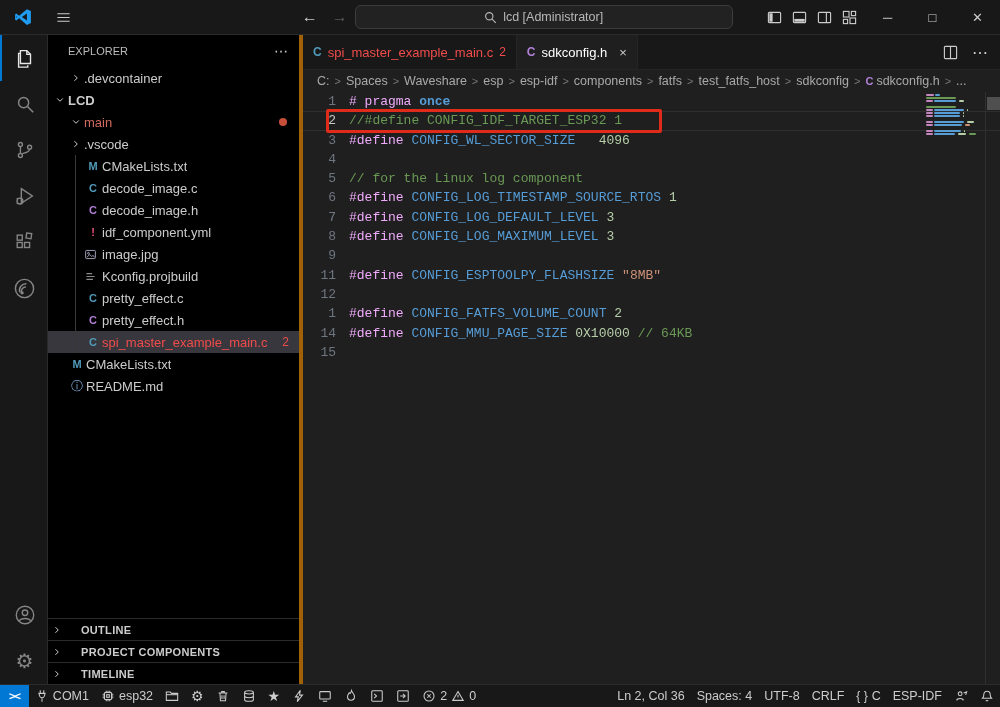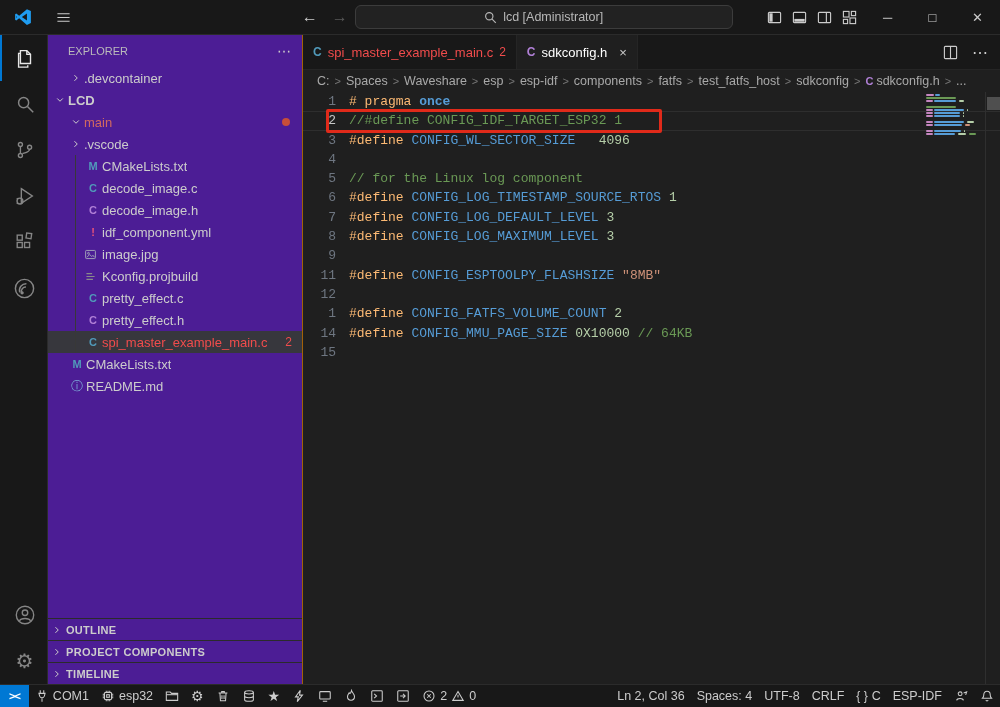--- a/index.html
+++ b/index.html
@@ -23,36 +23,36 @@
 
   
   .main { display:flex; height:649px; }
 
   .activitybar { width:48px; background:#181818; display:flex; flex-direction:column; border-right:1px solid #2b2b2b; }
   .act-item { height:46px; display:flex; align-items:center; justify-content:center; color:#868686;
     border-left:2px solid transparent; cursor:pointer; }
   .act-item.active { color:#e7e7e7; border-left-color:#0078d4; }
   .act-spacer { flex:1; }
 
-  .sidebar { width:255px; background:#4c1d95; border-right:1px solid #a16207; display:flex; flex-direction:column; }
+  .sidebar { width:255px; background:#000000; border-right:4px solid #a16207; display:flex; flex-direction:column; }
   .sb-header { height:26px; display:flex; align-items:center; padding:6px 10px 0 20px; font-size:11px; color:#bbbbbb; }
   .sb-header .more { margin-left:auto; font-size:14px; color:#cccccc; cursor:pointer; letter-spacing:1px; }
   .tree { position:relative; margin-top:6px; }
   .tree-row { height:22px; display:flex; align-items:center; font-size:13px; color:#cccccc; cursor:pointer; white-space:nowrap; }
   .tree-row.selected { background:#37373d; }
   .tree-row .chev { width:16px; display:flex; justify-content:center; color:#cccccc; flex:none; }
   .tree-row .ficon { width:18px; flex:none; text-align:center; font-size:11px; font-weight:bold;
     font-family:"Liberation Sans", sans-serif; }
   .tree-row .lbl { overflow:hidden; text-overflow:ellipsis; }
   .tree-row .grow { flex:1; }
   .tree-row .badge { margin-right:10px; font-size:12px; }
   .dotbadge { width:8px; height:8px; border-radius:50%; background:#c74e39; margin-right:12px; }
   .indent-guide { position:absolute; width:1px; background:#383838; left:27px; }
   .sb-bottom { margin-top:auto; }
-  .sb-section { height:22px; border-top:1px solid #2b2b2b; display:flex; align-items:center; gap:4px;
+  .sb-section { height:22px; border-top:1px solid #2b2b2b; display:flex; align-items:center; gap:19px;
     padding-left:4px; font-size:11px; font-weight:bold; letter-spacing:.3px; color:#cccccc; cursor:pointer; }
 
   .editor-col { flex:1; display:flex; flex-direction:column; background:#1f1f1f; min-width:0; }
   .tabbar { height:35px; background:#181818; display:flex; border-bottom:1px solid #252525; }
   .tab { display:flex; align-items:center; gap:6px; padding:0 10px; font-size:13px; cursor:pointer;
     border-right:1px solid #252525; color:#9d9d9d; }
   .tab .cicon { font-weight:bold; font-size:12px; }
   .tab.active { background:#1f1f1f; color:#ffffff; }
   .tab .closex { margin-left:6px; color:#cccccc; font-size:13px; }
   .tab .tbadge { font-size:12px; }
@@ -63,21 +63,21 @@
   .breadcrumb .sep { color:#767676; font-size:11px; padding:0 2px; }
   .breadcrumb .bc-item { cursor:pointer; }
   .breadcrumb .cicon { font-weight:bold; font-size:11px; }
 
   .code-area { position:relative; flex:1; font-family:"Liberation Mono", monospace; font-size:13px; overflow:hidden; }
   .code-line { display:flex; height:19.3px; line-height:19.3px; white-space:pre; }
   .code-line .ln { width:46px; padding-right:13px; text-align:right; color:#6e7681; flex:none;
     font-family:"Liberation Mono", monospace; }
   .code-line.cur { box-shadow:inset 0 1px 0 #2e2e2e, inset 0 -1px 0 #2e2e2e; }
   .code-line.cur .ln { color:#c6c6c6; }
-  .tok-cm { color:#6A9955; } .tok-pp { color:#fdba74; } .tok-id { color:#569CD6; }
+  .tok-cm { color:#6A9955; } .tok-pp { color:#f0abfc; } .tok-id { color:#569CD6; }
   .tok-num { color:#B5CEA8; } .tok-str { color:#CE9178; } .tok-kw { color:#569CD6; font-weight:bold; }
   .tok-pl { color:#d4d4d4; }
   .anno-box { position:absolute; border:3px solid #e02a1a; border-radius:2px; pointer-events:none; }
   .minimap { position:absolute; top:2px; right:20px; width:54px; cursor:pointer; }
   .mm-line { height:2px; margin-bottom:1px; display:flex; gap:1px; }
   .mm-bar { height:2px; border-radius:1px; }
   .overview-ruler { position:absolute; top:0; right:0; bottom:0; width:15px; border-left:1px solid #2f2f2f; }
   .ov-thumb { position:absolute; top:5px; left:1px; right:0; height:13px; background:#585858; opacity:.85; }
 
   

